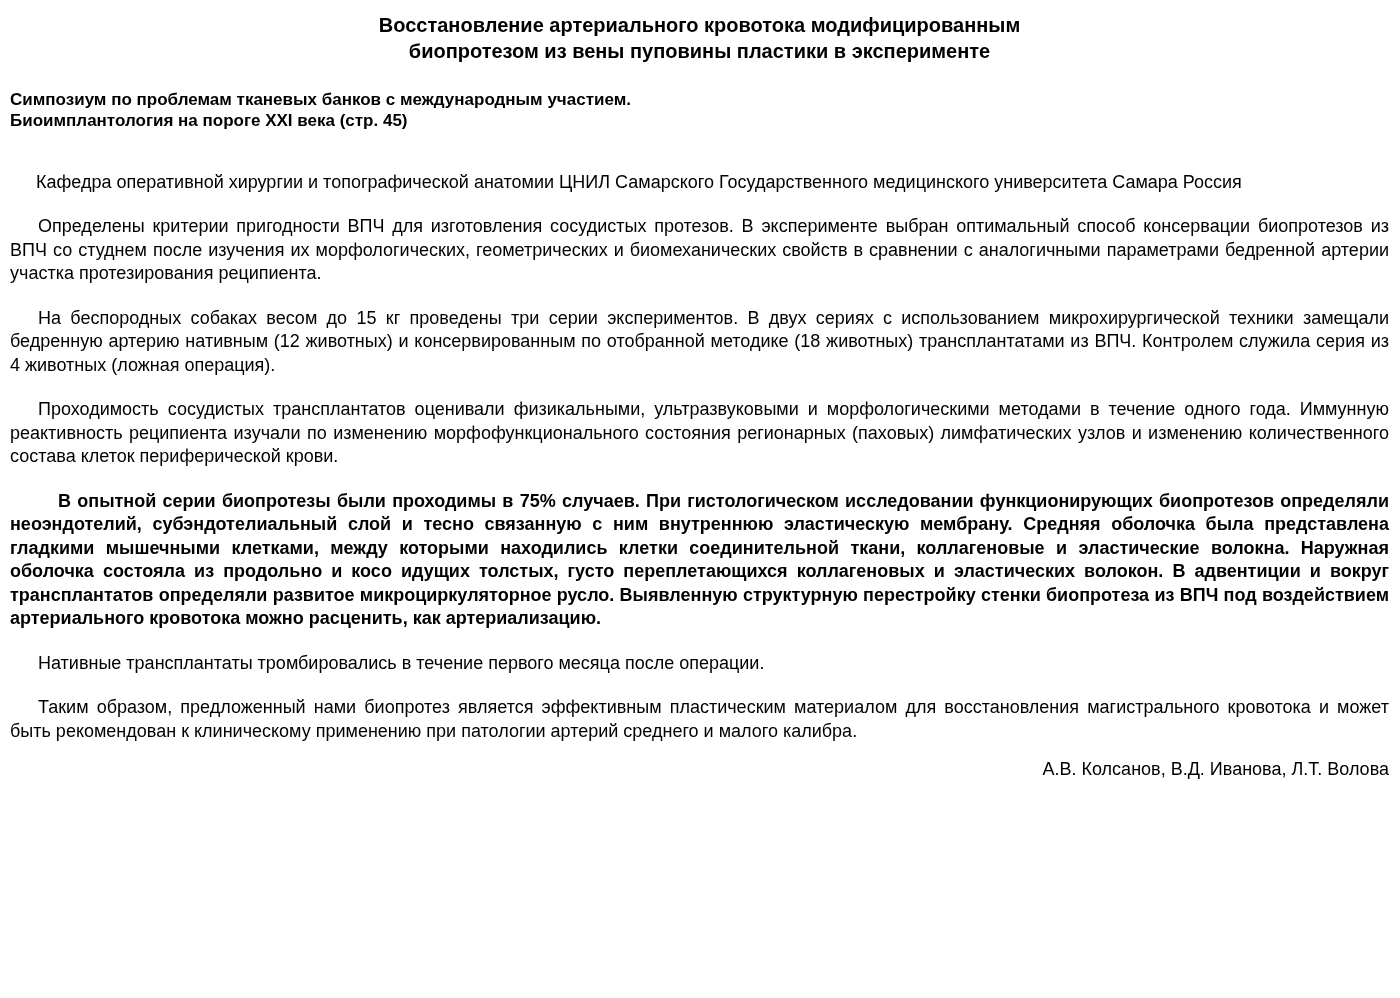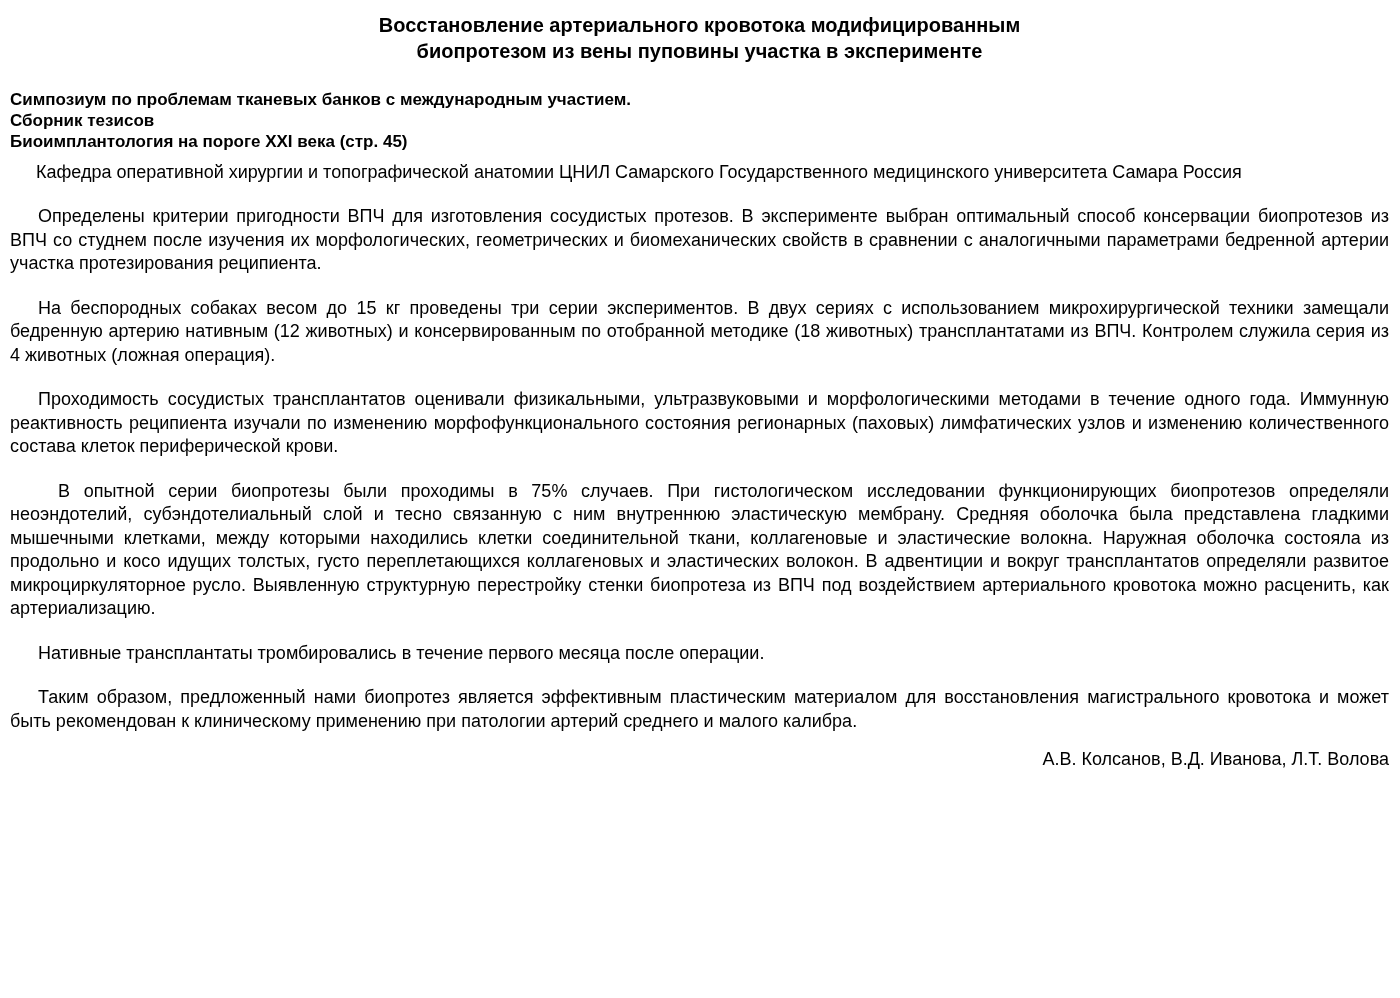--- a/index.html
+++ b/index.html
@@ -31,54 +31,54 @@
   .subtitle {
     text-align: left;
     font-weight: bold;
     font-size: 17px;
     line-height: 21px;
     margin: 25px 0 0 0;
   }
   .affiliation {
     font-size: 18px;
     line-height: 23px;
-    margin: 9px 0 0 0;
+    margin: 40px 0 0 0;
     text-indent: 26px;
     text-align: left;
   }
   .body-text p {
     font-size: 18px;
     line-height: 23.5px;
     text-align: justify;
     text-indent: 28px;
     margin: 21px 0 0 0;
   }
   .body-text p.deep-indent {
     text-indent: 48px;
+    font-weight: bold;
   }
   .authors {
     text-align: right;
     font-size: 18px;
     line-height: 23px;
     margin: 15px 0 0 0;
   }
 </style>
 </head>
 <body>
 
 <div class="page">
 
   <h1 class="title">
     <span style="display:block">Восстановление артериального кровотока модифицированным</span>
-    <span style="display:block">биопротезом из вены пуповины участка в эксперименте</span>
+    <span style="display:block">биопротезом из вены пуповины пластики в эксперименте</span>
   </h1>
 
   <div class="subtitle">
     <span style="display:block">Симпозиум по проблемам тканевых банков с международным участием.</span>
-    <span style="display:block">Сборник тезисов</span>
     <span style="display:block">Биоимплантология на пороге XXI века (стр. 45)</span>
   </div>
 
   <div class="affiliation">Кафедра оперативной хирургии и топографической анатомии ЦНИЛ Самарского Государственного медицинского университета Самара Россия</div>
 
   <div class="body-text">
     <p>Определены критерии пригодности ВПЧ для изготовления сосудистых протезов. В эксперименте выбран оптимальный способ консервации биопротезов из ВПЧ со студнем после изучения их морфологических, геометрических и биомеханических свойств в сравнении с аналогичными параметрами бедренной артерии участка протезирования реципиента.</p>
     <p>На беспородных собаках весом до 15 кг проведены три серии экспериментов. В двух сериях с использованием микрохирургической техники замещали бедренную артерию нативным (12 животных) и консервированным по отобранной методике (18 животных) трансплантатами из ВПЧ. Контролем служила серия из 4 животных (ложная операция).</p>
     <p>Проходимость сосудистых трансплантатов оценивали физикальными, ультразвуковыми и морфологическими методами в течение одного года. Иммунную реактивность реципиента изучали по изменению морфофункционального состояния регионарных (паховых) лимфатических узлов и изменению количественного состава клеток периферической крови.</p>
     <p class="deep-indent">В опытной серии биопротезы были проходимы в 75% случаев. При гистологическом исследовании функционирующих биопротезов определяли неоэндотелий, субэндотелиальный слой и тесно связанную с ним внутреннюю эластическую мембрану. Средняя оболочка была представлена гладкими мышечными клетками, между которыми находились клетки соединительной ткани, коллагеновые и эластические волокна. Наружная оболочка состояла из продольно и косо идущих толстых, густо переплетающихся коллагеновых и эластических волокон. В адвентиции и вокруг трансплантатов определяли развитое микроциркуляторное русло. Выявленную структурную перестройку стенки биопротеза из ВПЧ под воздействием артериального кровотока можно расценить, как артериализацию.</p>

